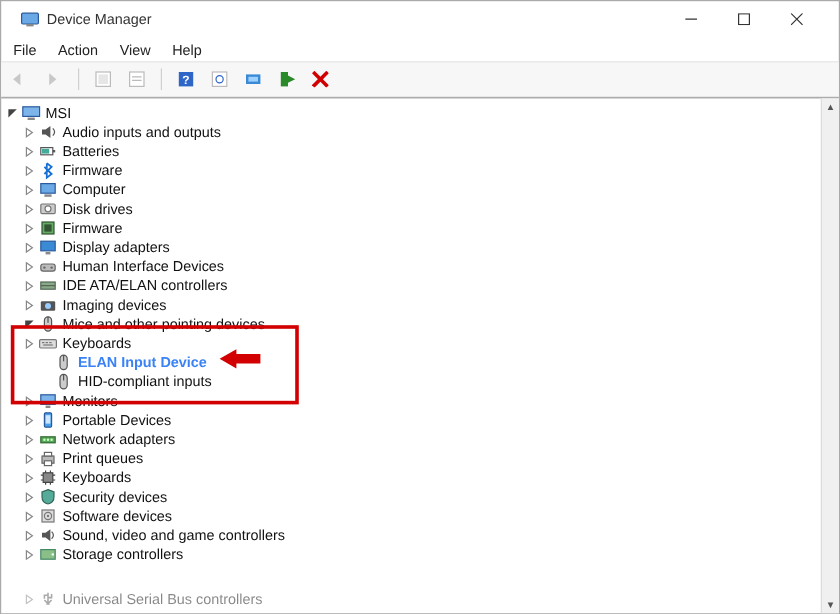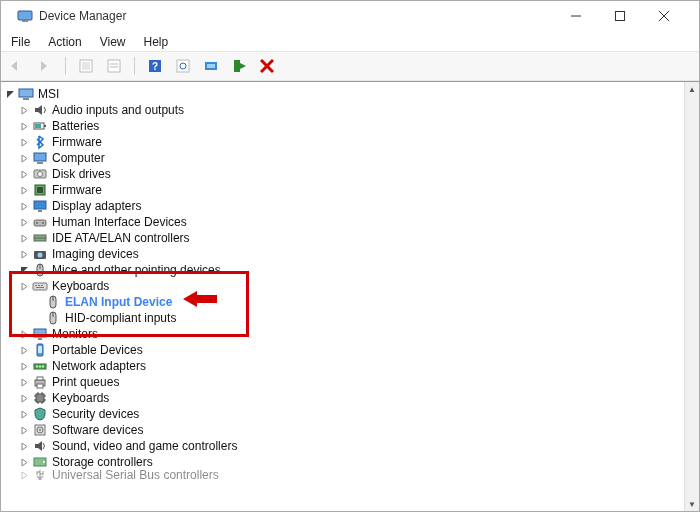--- a/index.html
+++ b/index.html
@@ -490,21 +490,21 @@
             </svg>
           </span>
           <span class="devicon">
             <svg width="16" height="16">
               <rect x="2" y="4" width="12" height="8" fill="#8ac088" stroke="#486"></rect>
               <circle cx="12" cy="8" r="1" fill="#fff"></circle>
             </svg>
           </span>
           <span class="label">Storage controllers</span>
         </div>
-        <div class="row" style="height: 10px; overflow: hidden; opacity: 0.5;">
+        <div class="row" style="height: 10px; overflow: hidden; opacity: 0.5; margin-top: 24px;">
           <span class="gap"></span>
           <span class="tw">
             <svg width="9" height="9">
               <path d="M2 1 L7 4.5 L2 8 Z" fill="none" stroke="#888"></path>
             </svg>
           </span>
           <span class="devicon">
             <svg width="16" height="16">
               <path d="M8 2 L8 12 M8 12 L5 9 M8 12 L11 9 M8 5 L5 5 L5 8 M8 7 L11 7 L11 4" fill="none" stroke="#555" stroke-width="1.3"></path>
               <circle cx="8" cy="13" r="1.5" fill="#555"></circle>

